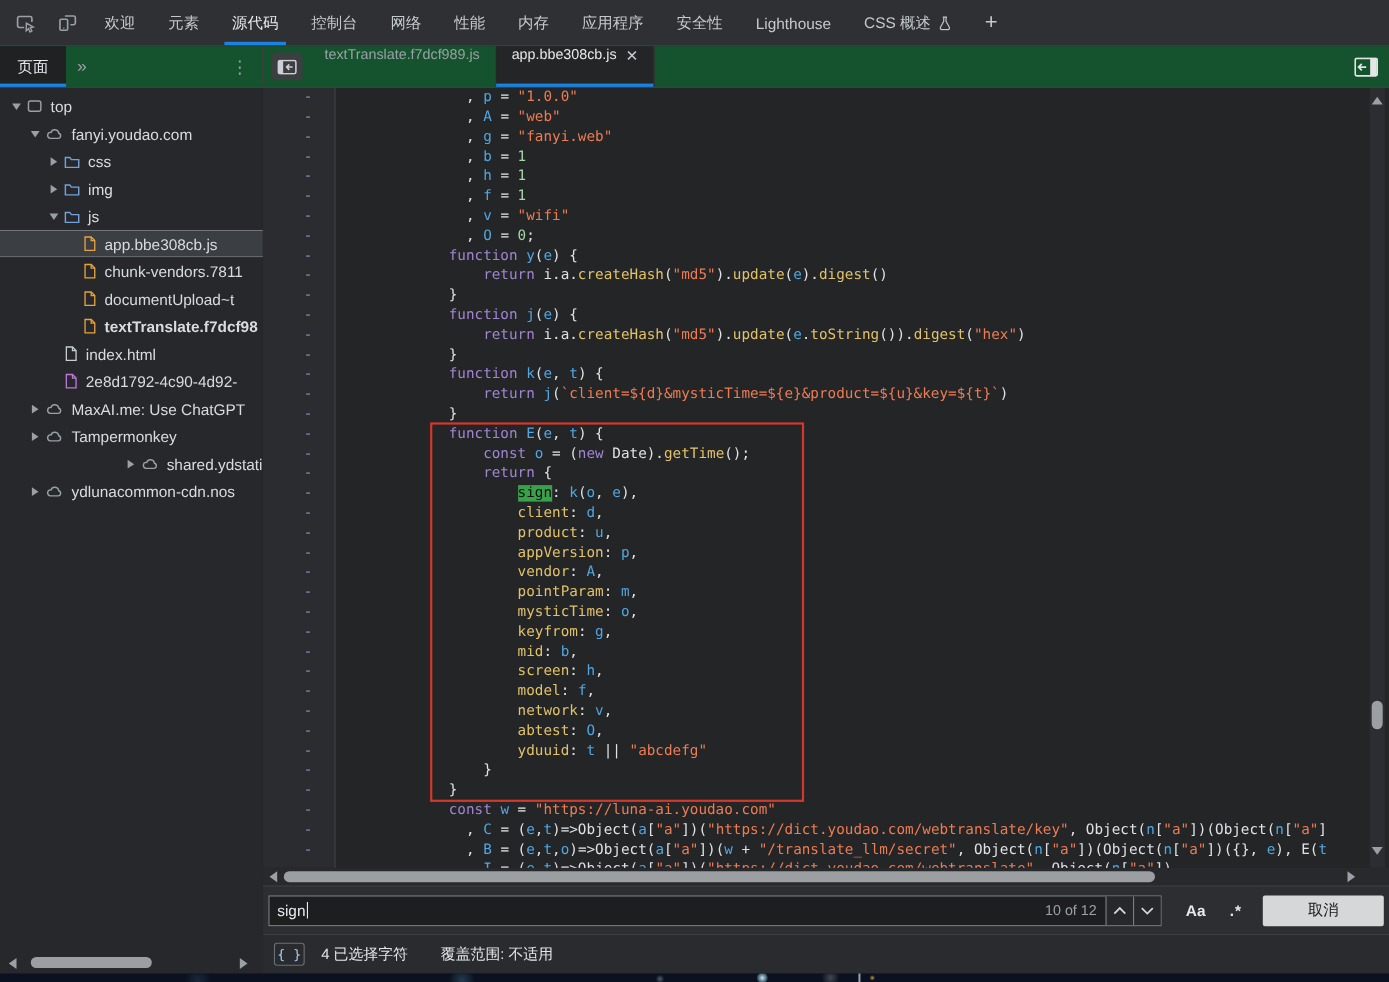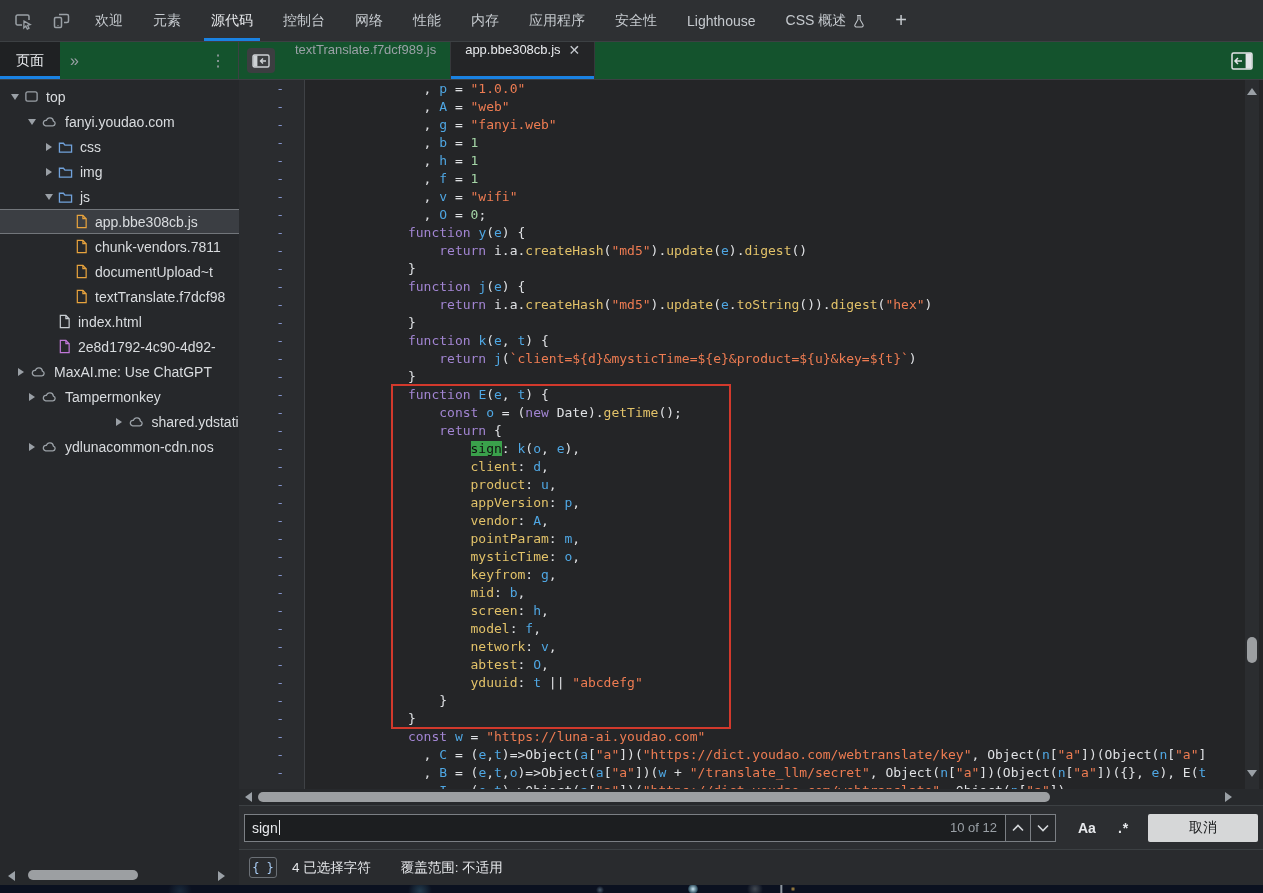--- a/index.html
+++ b/index.html
@@ -279,21 +279,21 @@
         <div class="trow" style="padding-left: 59px;">
           <span class="arrow"></span>
           <span class="ticon ic-js">
             <svg width="13" height="15" viewBox="0 0 14 16" fill="none" stroke="currentColor" stroke-width="1.3">
               <path d="M2.5 1.5h6l3.5 3.5v9.5h-9.5z"></path>
               <path d="M8.5 1.5V5H12"></path>
             </svg>
           </span>
           <span>documentUpload~t</span>
         </div>
-        <div class="trow" style="padding-left: 59px;">
+        <div class="trow" style="padding-left: 59px; font-weight: bold;">
           <span class="arrow"></span>
           <span class="ticon ic-js">
             <svg width="13" height="15" viewBox="0 0 14 16" fill="none" stroke="currentColor" stroke-width="1.3">
               <path d="M2.5 1.5h6l3.5 3.5v9.5h-9.5z"></path>
               <path d="M8.5 1.5V5H12"></path>
             </svg>
           </span>
           <span>textTranslate.f7dcf98</span>
         </div>
         <div class="trow" style="padding-left: 42px;">
@@ -309,21 +309,21 @@
         <div class="trow" style="padding-left: 42px;">
           <span class="arrow"></span>
           <span class="ticon ic-hash">
             <svg width="13" height="15" viewBox="0 0 14 16" fill="none" stroke="currentColor" stroke-width="1.3">
               <path d="M2.5 1.5h6l3.5 3.5v9.5h-9.5z"></path>
               <path d="M8.5 1.5V5H12"></path>
             </svg>
           </span>
           <span>2e8d1792-4c90-4d92-</span>
         </div>
-        <div class="trow" style="padding-left: 14px;">
+        <div class="trow" style="padding-left: 25px;">
           <span class="arrow right"></span>
           <span class="ticon ic-cloud">
             <svg width="17" height="15" viewBox="0 0 17 15" fill="none" stroke="currentColor" stroke-width="1.3">
               <path d="M4.7 11.8h7.2a2.4 2.4 0 0 0 .5-4.7 3.6 3.6 0 0 0-7-.7 2.7 2.7 0 0 0-.7 5.4z"></path>
             </svg>
           </span>
           <span>MaxAI.me: Use ChatGPT</span>
         </div>
         <div class="trow" style="padding-left: 25px;">
           <span class="arrow right"></span>

